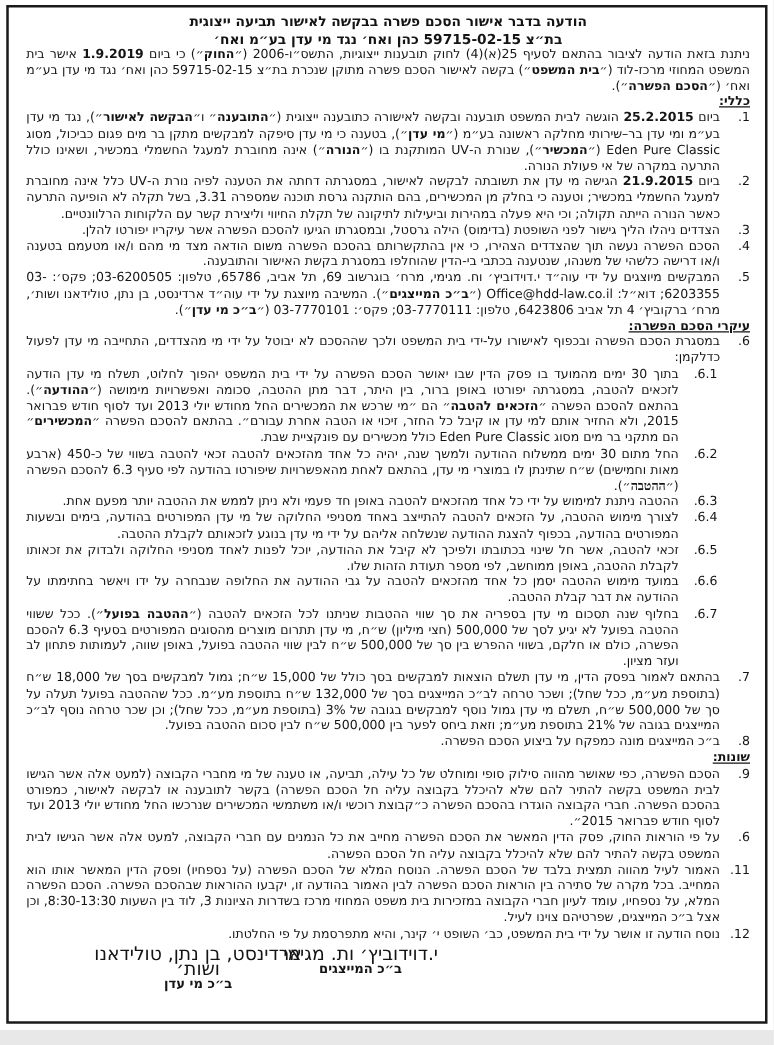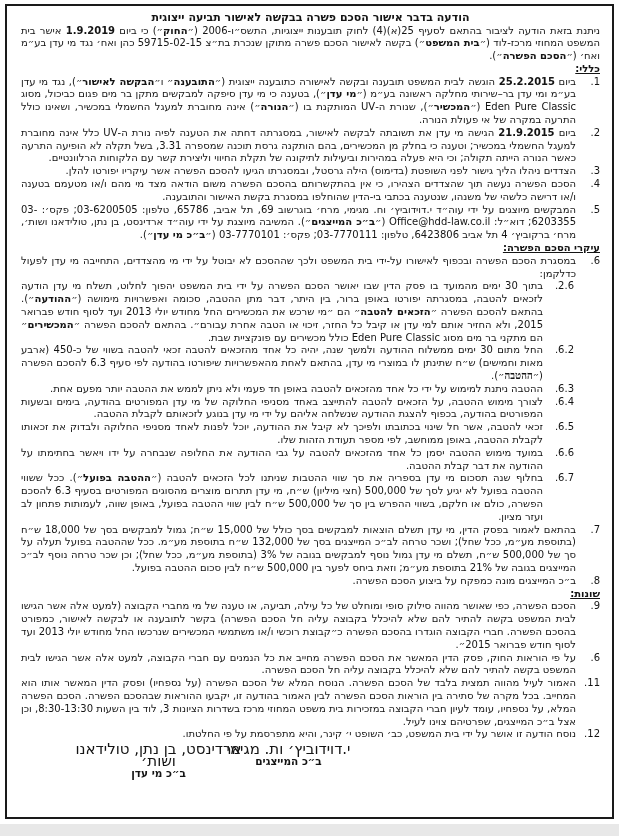--- a/index.html
+++ b/index.html
@@ -28,20 +28,21 @@
   .sig-name{font-size:15px;line-height:12px;}
   .sig-role{font-weight:bold;font-size:10.5px;line-height:13px;}
 </style>
 </head>
 <body>
 
 <div class="sheet">
   <div class="frame">
 
     <div class="title">הודעה בדבר אישור הסכם פשרה בבקשה לאישור תביעה ייצוגית</div>
+    <div class="title">בת״צ 59715-02-15 כהן ואח׳ נגד מי עדן בע״מ ואח׳</div>
 
     <div class="para"><span>ניתנת בזאת הודעה לציבור בהתאם לסעיף 25(א)(4) לחוק תובענות ייצוגיות, התשס״ו-2006 (״</span><span style="font-weight: bold;">החוק</span><span>״) כי ביום </span><span style="font-weight: bold;">1.9.2019</span><span> אישר בית המשפט המחוזי מרכז-לוד (״</span><span style="font-weight: bold;">בית המשפט</span><span>״) בקשה לאישור הסכם פשרה מתוקן שנכרת בת״צ 59715-02-15 כהן ואח׳ נגד מי עדן בע״מ ואח׳ (״</span><span style="font-weight: bold;">הסכם הפשרה</span><span>״).</span></div>
 
     <div class="heading">כללי:</div>
 
     <div class="item">
       <span class="num">1.</span>
       <div class="txt"><span>ביום </span><span style="font-weight: bold;">25.2.2015</span><span> הוגשה לבית המשפט תובענה ובקשה לאישורה כתובענה ייצוגית (״</span><span style="font-weight: bold;">התובענה</span><span>״ ו״</span><span style="font-weight: bold;">הבקשה לאישור</span><span>״), נגד מי עדן בע״מ ומי עדן בר–שירותי מחלקה ראשונה בע״מ (״</span><span style="font-weight: bold;">מי עדן</span><span>״), בטענה כי מי עדן סיפקה למבקשים מתקן בר מים פגום כביכול, מסוג Eden Pure Classic (״</span><span style="font-weight: bold;">המכשיר</span><span>״), שנורת ה-UV המותקנת בו (״</span><span style="font-weight: bold;">הנורה</span><span>״) אינה מחוברת למעגל החשמלי במכשיר, ושאינו כולל התרעה במקרה של אי פעולת הנורה.</span></div>
     </div>
     <div class="item">
@@ -61,21 +62,21 @@
       <div class="txt"><span>המבקשים מיוצגים על ידי עוה״ד י.דוידוביץ׳ וח. מגימי, מרח׳ בוגרשוב 69, תל אביב, 65786, טלפון: 03-6200505; פקס׳: 03-6203355; דוא״ל: Office@hdd-law.co.il (״</span><span style="font-weight: bold;">ב״כ המייצגים</span><span>״). המשיבה מיוצגת על ידי עוה״ד ארדינסט, בן נתן, טולידאנו ושות׳, מרח׳ ברקוביץ׳ 4 תל אביב 6423806, טלפון: 03-7770111; פקס׳: 03-7770101 (״</span><span style="font-weight: bold;">ב״כ מי עדן</span><span>״).</span></div>
     </div>
 
     <div class="heading">עיקרי הסכם הפשרה:</div>
 
     <div class="item">
       <span class="num">6.</span>
       <div class="txt"><span>במסגרת הסכם הפשרה ובכפוף לאישורו על-ידי בית המשפט ולכך שההסכם לא יבוטל על ידי מי מהצדדים, התחייבה מי עדן לפעול כדלקמן:</span></div>
     </div>
     <div class="item sub">
-      <span class="num">2.6.</span>
+      <span class="num">6.1.</span>
       <div class="txt"><span>בתוך 30 ימים מהמועד בו פסק הדין שבו יאושר הסכם הפשרה על ידי בית המשפט יהפוך לחלוט, תשלח מי עדן הודעה לזכאים להטבה, במסגרתה יפורטו באופן ברור, בין היתר, דבר מתן ההטבה, סכומה ואפשרויות מימושה (״</span><span style="font-weight: bold;">ההודעה</span><span>״). בהתאם להסכם הפשרה ״</span><span style="font-weight: bold;">הזכאים להטבה</span><span>״ הם ״מי שרכש את המכשירים החל מחודש יולי 2013 ועד לסוף חודש פברואר 2015, ולא החזיר אותם למי עדן או קיבל כל החזר, זיכוי או הטבה אחרת עבורם״. בהתאם להסכם הפשרה ״</span><span style="font-weight: bold;">המכשירים</span><span>״ הם מתקני בר מים מסוג Eden Pure Classic כולל מכשירים עם פונקציית שבת.</span></div>
     </div>
     <div class="item sub">
       <span class="num">6.2.</span>
       <div class="txt"><span>החל מתום 30 ימים ממשלוח ההודעה ולמשך שנה, יהיה כל אחד מהזכאים להטבה זכאי להטבה בשווי של כ-450 (ארבע מאות וחמישים) ש״ח שתינתן לו במוצרי מי עדן, בהתאם לאחת מהאפשרויות שיפורטו בהודעה לפי סעיף 6.3 להסכם הפשרה (״</span><span style="font-weight: bold; font-family: Liberation Serif, serif;">ההטבה</span><span>״).</span></div>
     </div>
     <div class="item sub">
       <span class="num">6.3.</span>
       <div class="txt"><span>ההטבה ניתנת למימוש על ידי כל אחד מהזכאים להטבה באופן חד פעמי ולא ניתן לממש את ההטבה יותר מפעם אחת.</span></div>
     </div>

